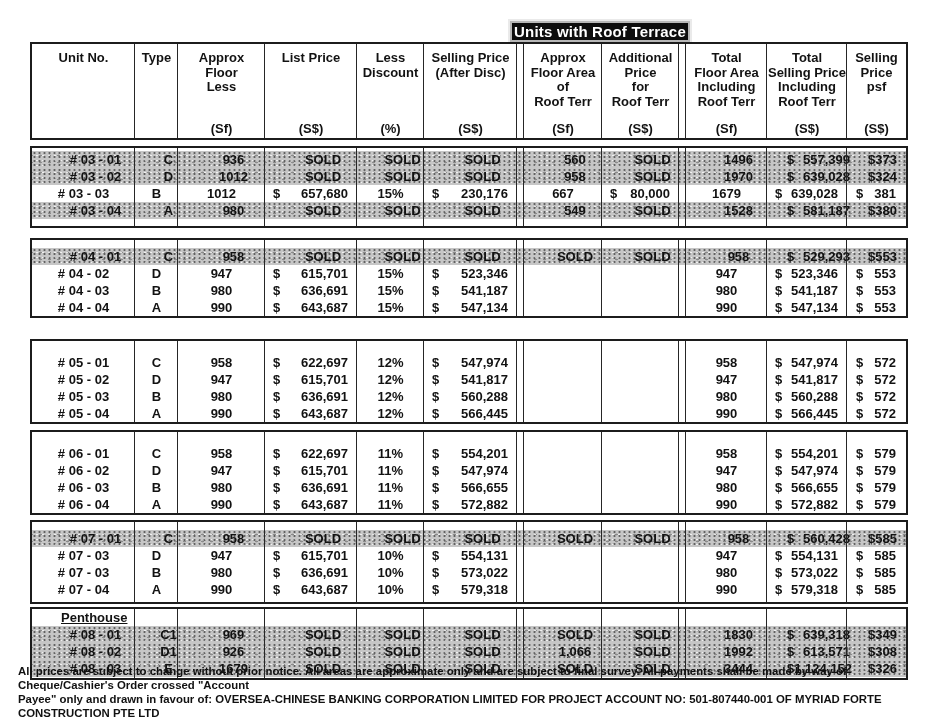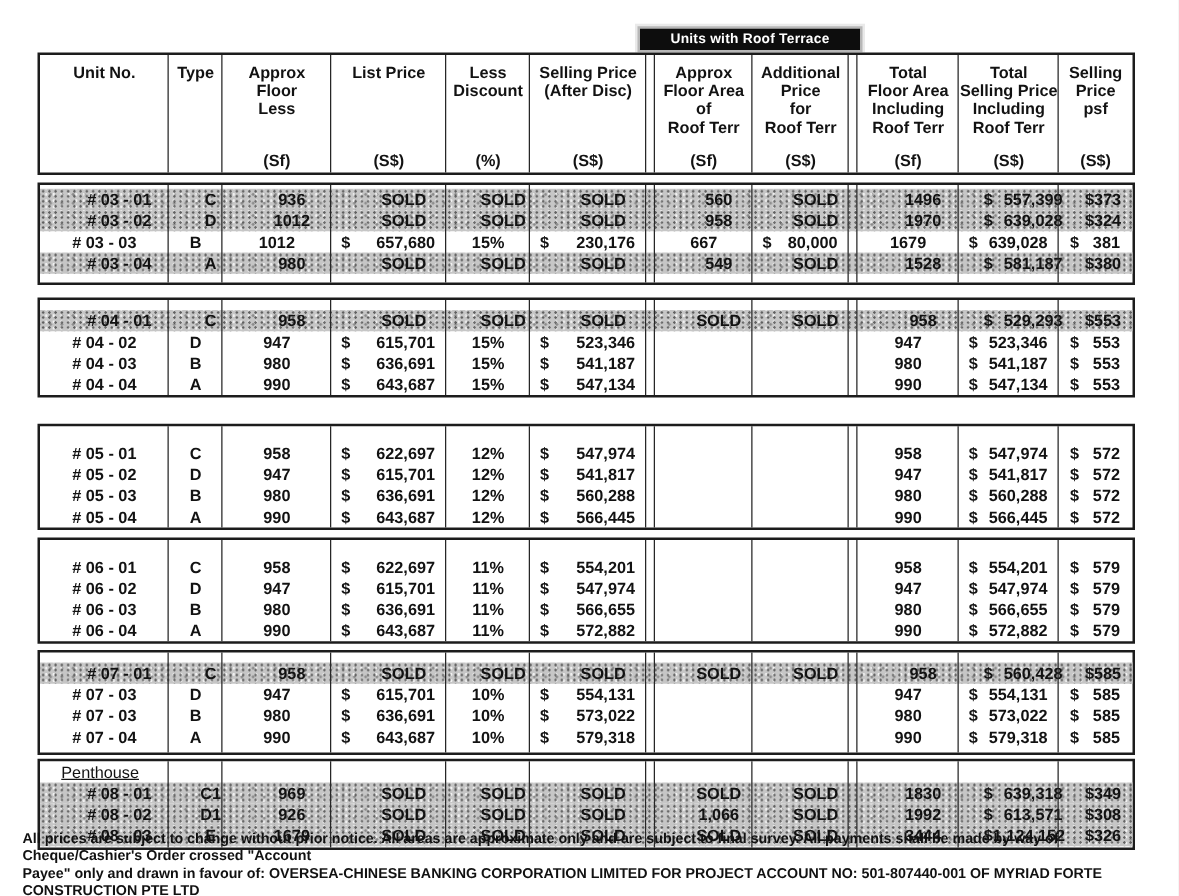--- a/index.html
+++ b/index.html
@@ -11,21 +11,21 @@
     font-family:"Liberation Sans", sans-serif;
     color:#121212;
     overflow:hidden;
   }
   :root { --cols: 103px 43px 87px 92px 67px 93px 7px 78px 77px 7px 81px 80px 1fr; }
 
   
   .badge {
     position:absolute; left:512px; top:23px; width:176px; height:17px;
     background:#0d0d0d; color:#ffffff;
-    font-size:11px; font-weight:700; text-align:center; line-height:17px;
+    font-size:15px; font-weight:700; text-align:center; line-height:17px;
     letter-spacing:0.2px;
     box-shadow:0 0 0 2px rgba(140,140,140,.55), 0 0 0 4px rgba(170,170,170,.25);
   }
 
   .table-wrap { position:absolute; left:30px; top:42px; width:878px; }
 
   .header-box, .block {
     position:relative;
     border:2px solid #1c1c1c;
     width:100%;
@@ -56,21 +56,21 @@
     background-image:
       radial-gradient(rgba(30,30,30,.6) 1px, transparent 1.3px),
       radial-gradient(rgba(250,250,250,.8) 1px, transparent 1.2px),
       radial-gradient(rgba(80,80,80,.5) 1px, transparent 1.4px);
     background-size:5px 4px, 6px 5px, 9px 7px;
     background-position:0 0, 2px 2px, 4px 1px;
     padding-left:12px;
   }
 
   .block-label-row { display:grid; grid-template-columns:var(--cols); height:16px; }
-  .block-label { font-size:13px; font-weight:400; line-height:15px; padding-left:17px; }
+  .block-label { font-size:13px; font-weight:700; line-height:15px; padding-left:29px; }
   .block-label span { text-decoration:underline; }
 
   
   .b03 { margin-top:6px; padding-top:3px; padding-bottom:7px; }
   .b04 { margin-top:10px; padding-top:8px; padding-bottom:0; }
   .b05 { margin-top:21px; padding-top:13px; padding-bottom:0; }
   .b06 { margin-top:6px; padding-top:13px; padding-bottom:0; }
   .b07 { margin-top:5px; padding-top:8px; padding-bottom:4px; }
   .b08 { margin-top:3px; padding-top:1px; padding-bottom:1px; }
 

